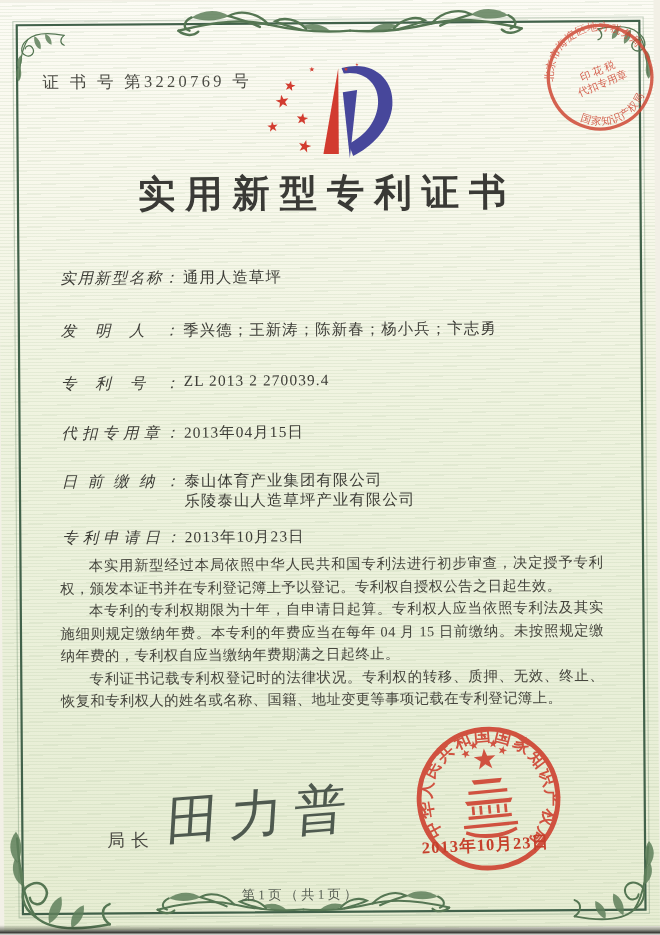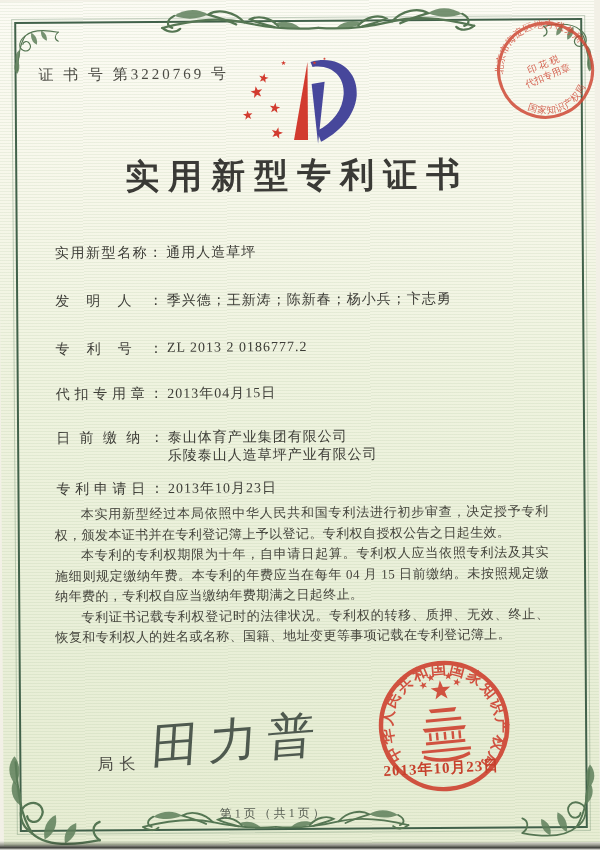--- a/index.html
+++ b/index.html
@@ -13,21 +13,21 @@
   .abs{position:absolute;}
   .frame{top:20px;left:16px;right:12px;bottom:14px;border:2px solid #41614a;
          outline:1px solid rgba(95,130,98,.35);outline-offset:2px;}
   .orn{fill:none;stroke:#557653;stroke-width:2.2;stroke-linecap:round;}
   .leaf{fill:#5e7f5a;opacity:.85;}
   .cert-number{left:40px;top:64px;font-size:15px;letter-spacing:3px;color:#4b4b44;}
   .title{left:0;right:0;top:153px;text-align:center;font-size:34px;font-weight:600;
          letter-spacing:9px;color:#3a3a36;}
   .frow{left:55px;font-size:14px;color:#3d3d37;white-space:nowrap;}
   .flabel{display:inline-block;width:108px;text-align:justify;text-align-last:justify;
-          letter-spacing:0.5px;vertical-align:top;}
+          letter-spacing:0.5px;vertical-align:top;font-style:italic;}
   .fvalgroup{display:inline-block;vertical-align:top;letter-spacing:1px;}
   .fvalue{letter-spacing:1px;}
   .paras{left:53px;width:494px;top:503px;font-size:13px;line-height:20.5px;
          color:#45453d;letter-spacing:0.4px;text-align:justify;}
   .paras p{margin:0;text-indent:2em;}
   .sig-label{left:94px;top:753px;font-size:16px;letter-spacing:6px;color:#4a4a43;}
   .sig-name{left:148px;top:708px;font-size:48px;color:#3b463e;letter-spacing:10px;
             transform:rotate(-4deg) skewX(-8deg);opacity:.88;font-family:"DejaVu Serif",serif;}
   .seal-wrap{left:372px;top:658px;width:138px;height:138px;transform:rotate(-5deg);opacity:.92;}
   .seal-date{left:380px;top:760px;font-size:15px;color:#c6402c;letter-spacing:1px;
@@ -122,21 +122,21 @@
     <div class="abs frow" style="top:243px">
       <span class="flabel">实用新型名称：</span>
       <span class="fvalue">通用人造草坪</span>
     </div>
     <div class="abs frow" style="top:291px">
       <span class="flabel">发明人：</span>
       <span class="fvalue">季兴德；王新涛；陈新春；杨小兵；卞志勇</span>
     </div>
     <div class="abs frow" style="top:339px">
       <span class="flabel">专利号：</span>
-      <span class="fvalue">ZL 2013 2 0186777.2</span>
+      <span class="fvalue">ZL 2013 2 270039.4</span>
     </div>
     <div class="abs frow" style="top:384px">
       <span class="flabel">代扣专用章：</span>
       <span class="fvalue">2013年04月15日</span>
     </div>
     <div class="abs frow" style="top:428px">
       <span class="flabel">日前缴纳：</span>
       <span class="fvalgroup">
         <div>泰山体育产业集团有限公司</div>
         <div>乐陵泰山人造草坪产业有限公司</div>

